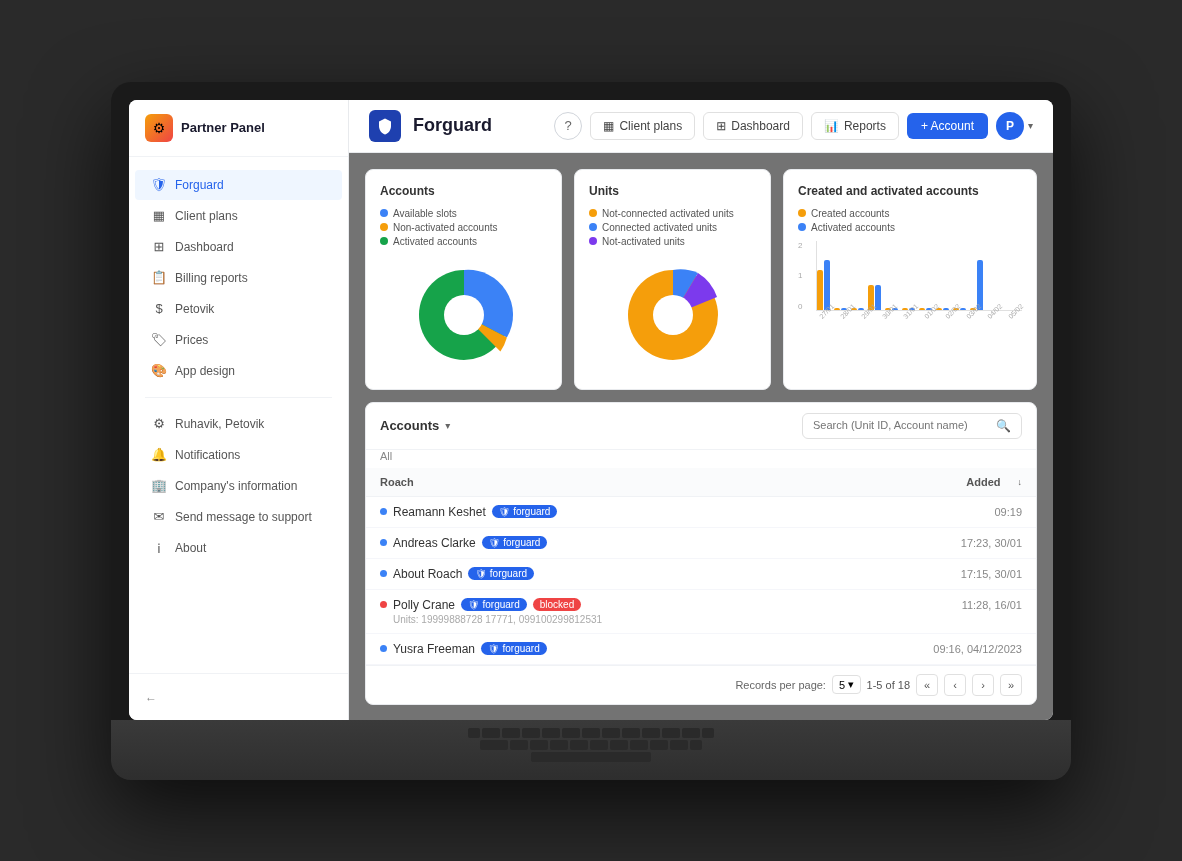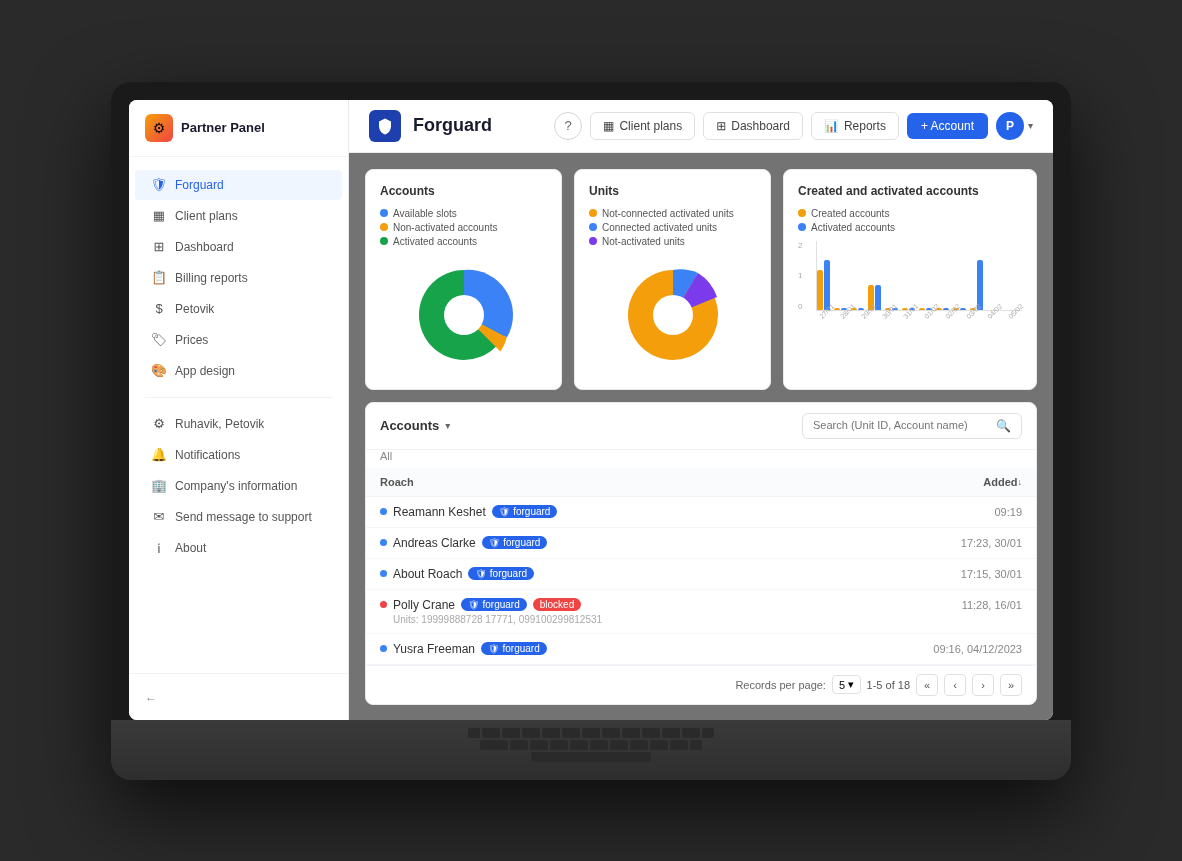--- a/index.html
+++ b/index.html
@@ -355,21 +355,21 @@
       font-size: 11px;
       font-weight: 600;
       color: #555;
     }
     .col-added {
       font-size: 11px;
       font-weight: 600;
       color: #555;
       display: flex;
       align-items: center;
-      gap: 0;
+      gap: 17px;
     }
     .sort-icon { font-size: 9px; }
 
     .table-row {
       padding: 8px 14px;
       border-bottom: 1px solid #f5f6fa;
       cursor: pointer;
     }
     .row-top {
       display: flex;

